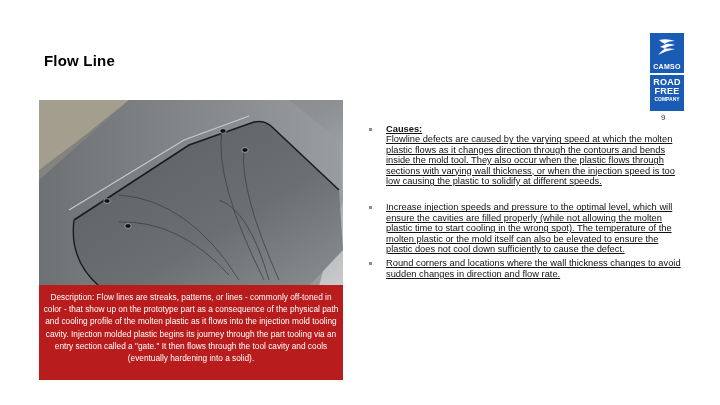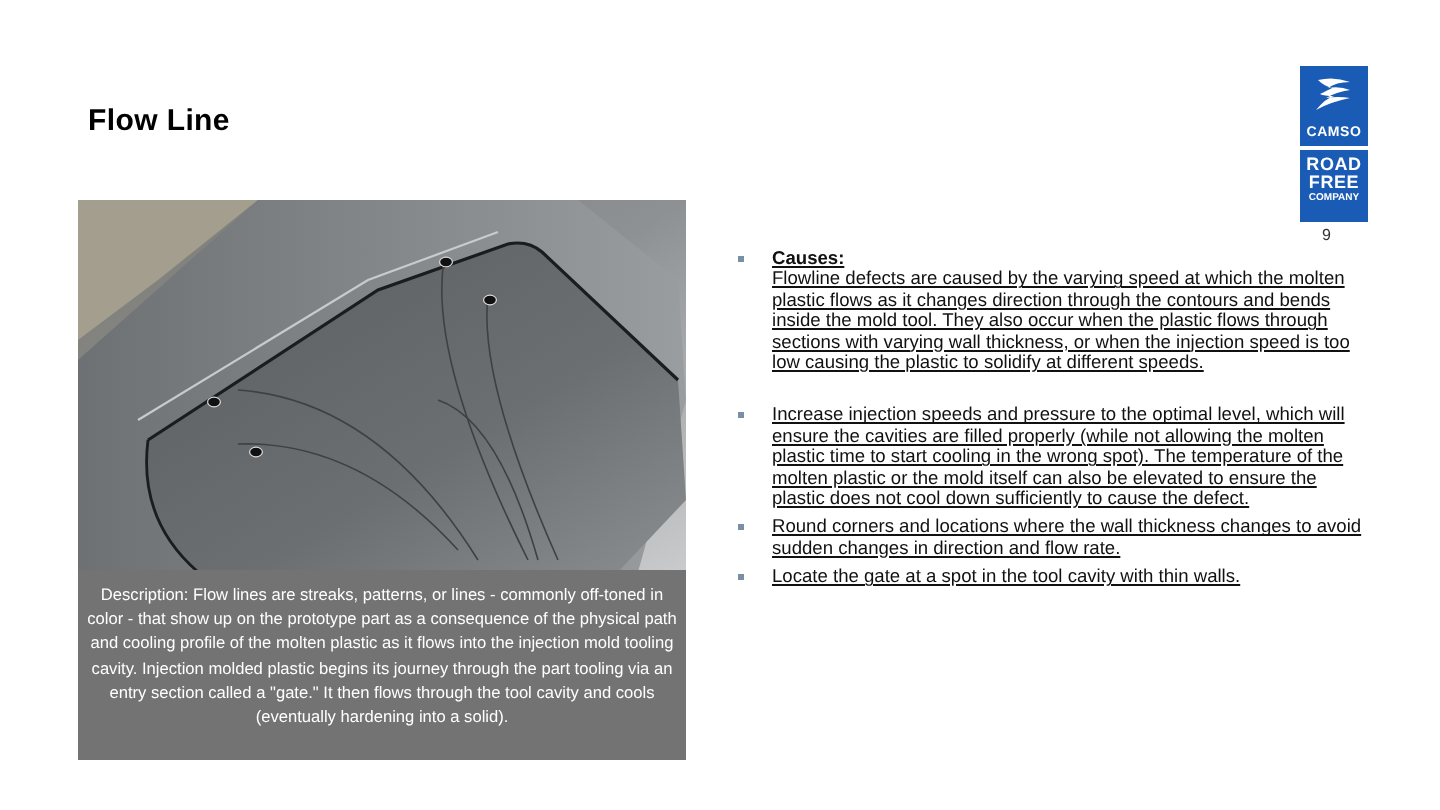--- a/index.html
+++ b/index.html
@@ -8,21 +8,21 @@
   .logo { position:absolute; left:650px; top:33px; width:34px; }
   .logo-top { background:#1a5cb5; height:40px; position:relative; }
   .logo-top svg { position:absolute; left:5px; top:4px; }
   .logo-top .camso { position:absolute; left:0; right:0; bottom:3px; text-align:center; color:#fff; font-size:7px; font-weight:bold; letter-spacing:0.3px; }
   .logo-bot { background:#1a5cb5; height:36px; margin-top:2px; color:#fff; text-align:center; font-weight:bold; line-height:9px; padding-top:3px; box-sizing:border-box; }
   .logo-bot .big { font-size:9px; letter-spacing:0.3px; }
   .logo-bot .small { font-size:5px; line-height:6px; }
   .page-num { position:absolute; left:661px; top:113px; font-size:8px; color:#333; }
   .photo { position:absolute; left:39px; top:100px; width:304px; height:280px; overflow:hidden; background:#5a5d5e; }
   .photo svg { position:absolute; left:0; top:0; }
-  .desc { position:absolute; left:0; right:0; bottom:0; height:95px; background:#737373; color:#fff; font-size:8.3px; line-height:12.2px; text-align:center; padding:6px 4px 12px; box-sizing:border-box; }
+  .desc { position:absolute; left:0; right:0; bottom:0; height:95px; background:#b91c1c; color:#fff; font-size:8.3px; line-height:12.2px; text-align:center; padding:6px 4px 12px; box-sizing:border-box; }
   .content { position:absolute; left:367px; top:124px; width:320px; font-size:9.3px; line-height:10.4px; color:#111; }
   .bullet { position:relative; padding-left:19px; margin-bottom:4px;text-decoration:underline; }
   .bullet::before { content:""; position:absolute; left:2px; top:4px; width:3px; height:3px; background:#7a8fa6; }
   .bullet.gap { margin-top:16px; }
   .bullet .head { font-weight:bold; display:block; }
 </style>
 </head>
 <body>
 
 <div class="title">Flow Line</div>
@@ -85,16 +85,13 @@
   <div class="bullet">
     <span class="head">Causes:</span>
     <span>Flowline defects are caused by the varying speed at which the molten plastic flows as it changes direction through the contours and bends inside the mold tool. They also occur when the plastic flows through sections with varying wall thickness, or when the injection speed is too low causing the plastic to solidify at different speeds.</span>
   </div>
   <div class="bullet gap">
     <span>Increase injection speeds and pressure to the optimal level, which will ensure the cavities are filled properly (while not allowing the molten plastic time to start cooling in the wrong spot). The temperature of the molten plastic or the mold itself can also be elevated to ensure the plastic does not cool down sufficiently to cause the defect.</span>
   </div>
   <div class="bullet">
     <span>Round corners and locations where the wall thickness changes to avoid sudden changes in direction and flow rate.</span>
   </div>
-  <div class="bullet">
-    <span>Locate the gate at a spot in the tool cavity with thin walls.</span>
-  </div>
 </div>
 
 </body></html>

